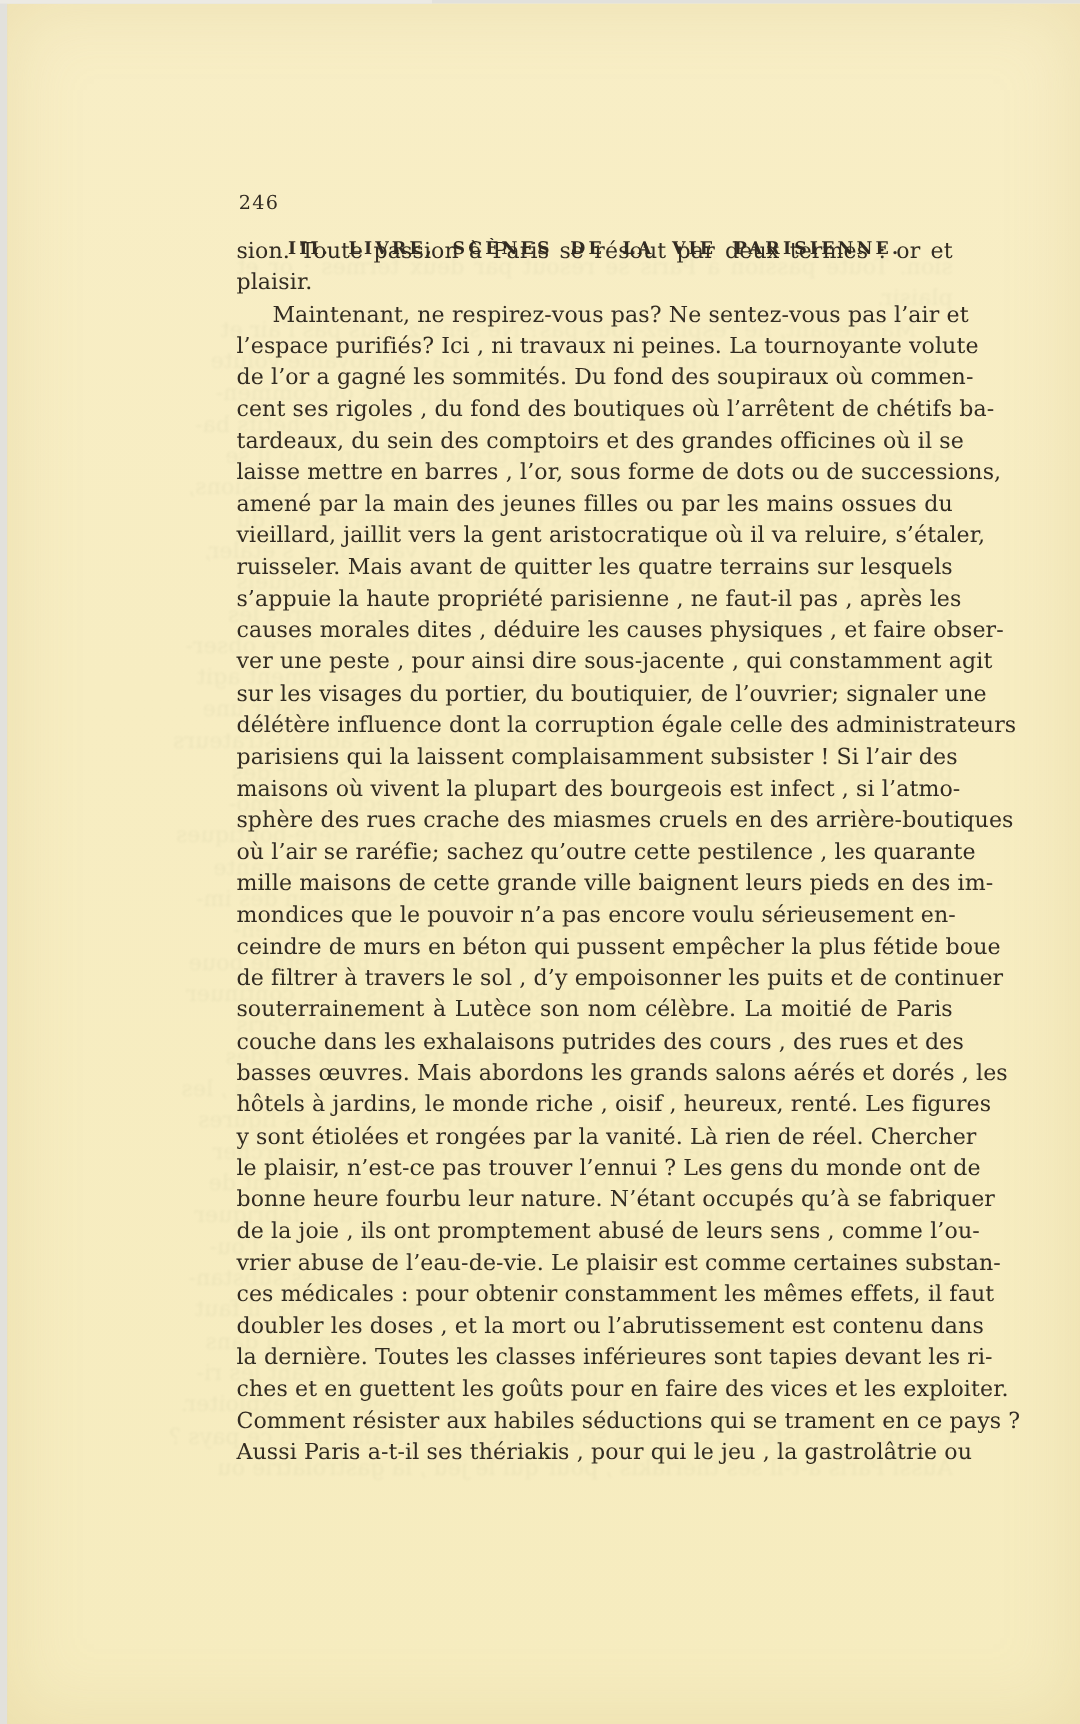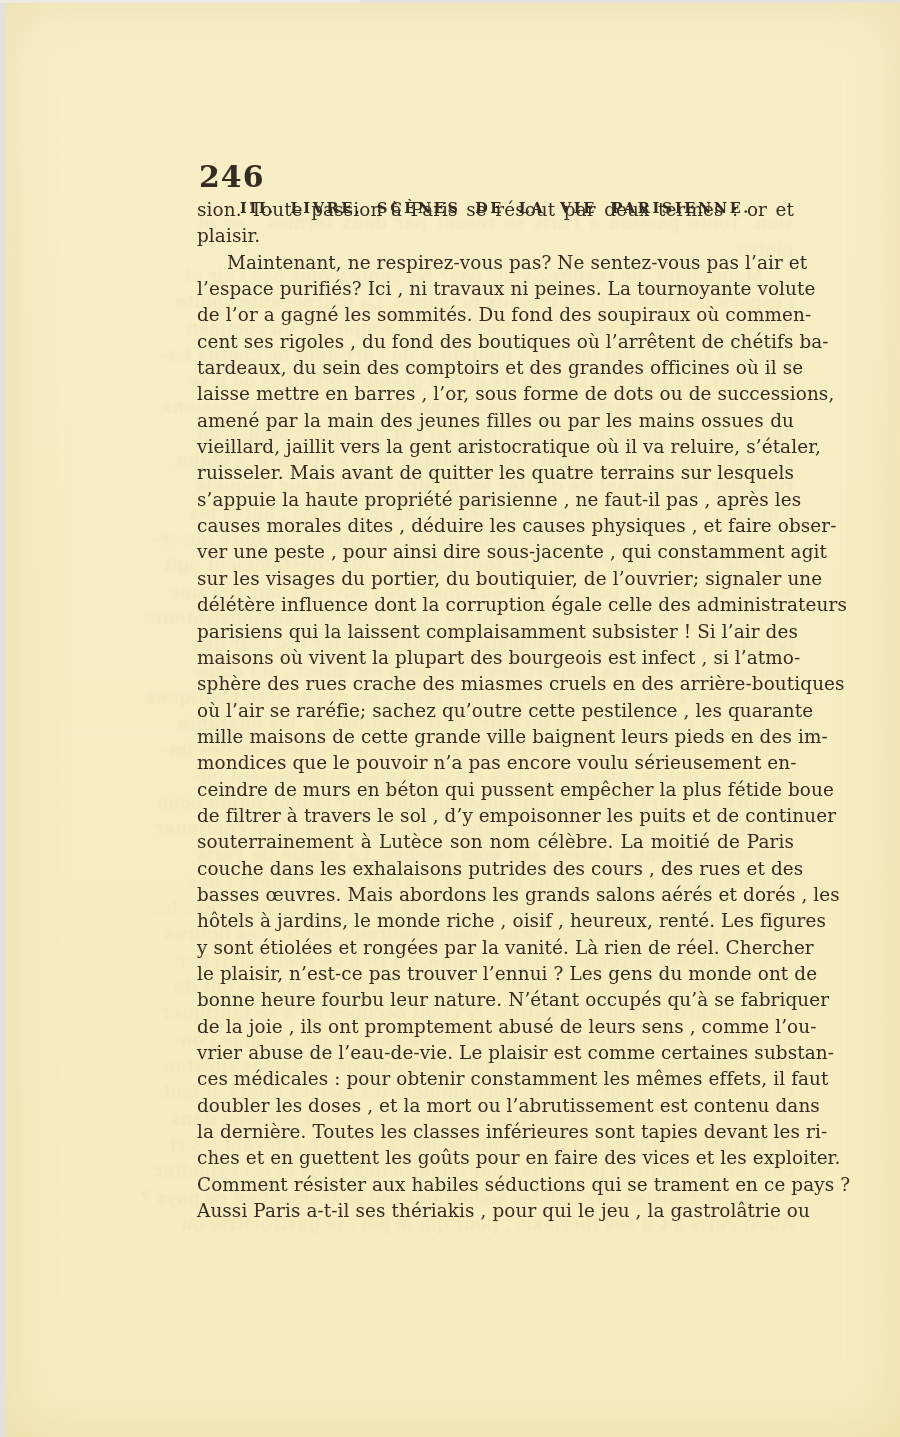--- a/index.html
+++ b/index.html
@@ -43,22 +43,22 @@
   }
   .running-head {
     position: relative;
     height: 30px;
     margin-bottom: 8px;
   }
   .page-number {
     position: absolute;
     left: 2px;
     top: 0;
-    font-size: 30px;
-    font-weight: 700;
+    font-size: 16px;
+    font-weight: 400;
     letter-spacing: 1px;
     color: #332c22;
   }
   .running-title {
     position: absolute;
     left: 0;
     right: 0;
     top: 4px;
     text-align: center;
     font-size: 14.5px;

